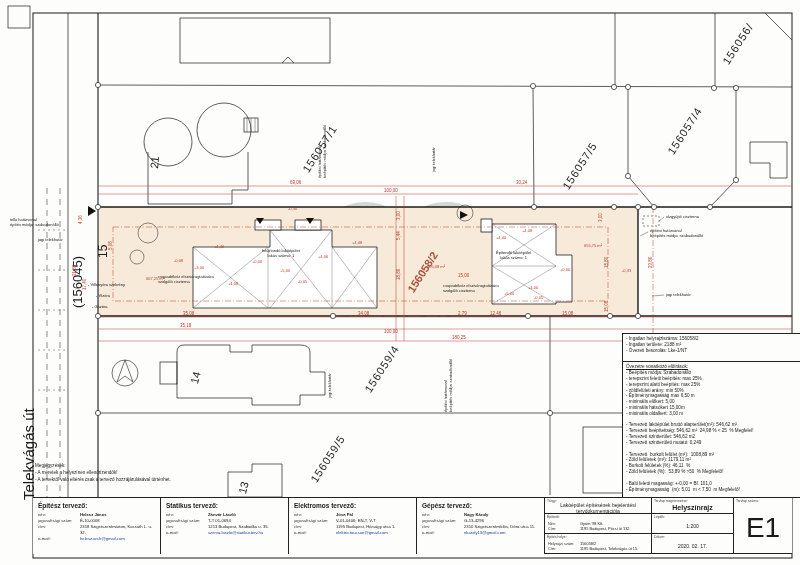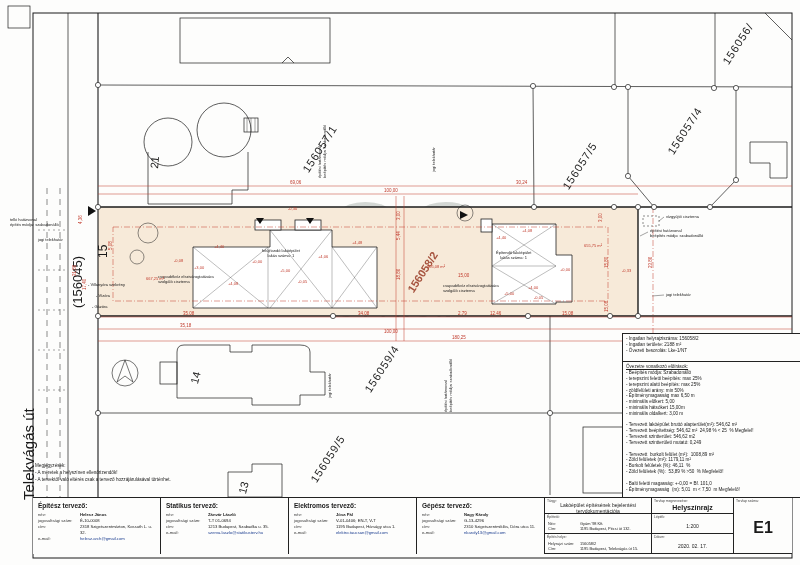--- a/index.html
+++ b/index.html
@@ -37,21 +37,21 @@
   .tb-row .val{flex:1;}
   .tb-row .val.name{font-weight:bold;}
   .tb-row .val.mail{color:#1a3c8f;}
   #tb-right{width:247px;display:grid;grid-template-columns:107px 82px 58px;grid-template-rows:16px 20px 20px;}
   .tbc{border-right:1px solid #222;border-bottom:1px solid #222;position:relative;
        display:flex;align-items:center;justify-content:center;box-sizing:border-box;overflow:hidden;}
   .tbc .mini{position:absolute;left:2px;top:1px;font-size:3.4px;color:#444;}
   .tbc .big{font-size:5px;text-align:center;padding:4px 3px 0 3px;}
   #cell-drawing .big{font-size:7px;font-weight:bold;}
   #cell-e1{grid-row:1 / span 3;grid-column:3;border-right:none;}
-  #cell-e1 .big{font-size:16px;font-weight:bold;}
+  #cell-e1 .big{font-size:28px;font-weight:normal;}
   .kv{font-size:3.9px;line-height:1.4;width:100%;padding:5px 3px 0 3px;box-sizing:border-box;}
   .kv .r{display:flex;}
   .kv .k{width:32px;color:#333;}
 </style>
 </head>
 <body>
 
 <div id="page">
 
   <div class="wm" id="wm-oc">OC</div>

